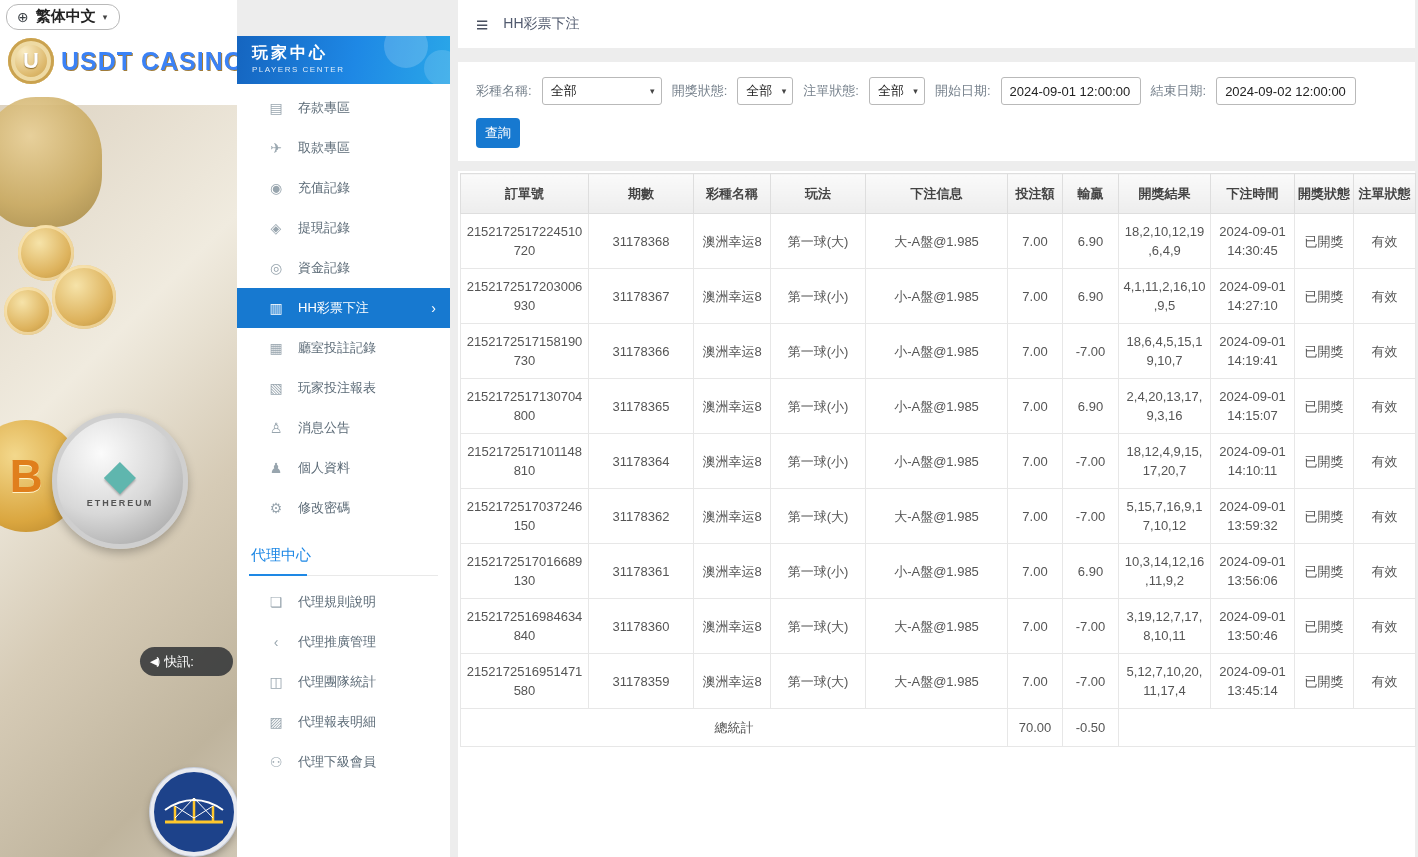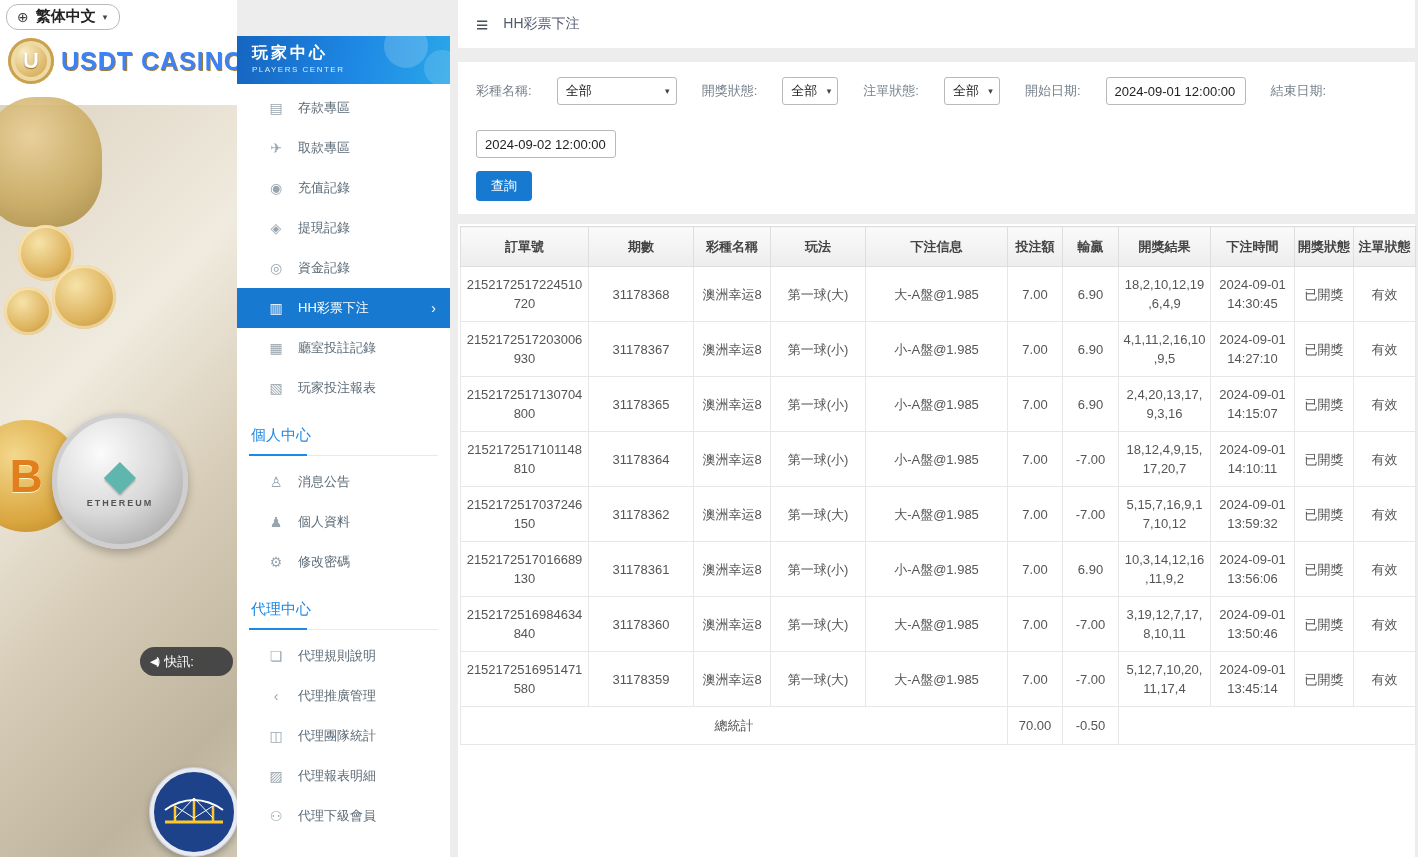--- a/index.html
+++ b/index.html
@@ -68,30 +68,30 @@
   .menu-item.active { background:#1779d0; color:#fff; }
   .menu-item.active .mi-icon { color:#fff; }
   .menu-item .chevron { margin-left:auto; margin-right:14px; font-size:14px; color:#fff; }
 
   
   .main { position:absolute; left:450px; top:0; right:0; height:100%; background:#ededed; }
   .topbar { margin:0 3px 0 8px; height:48px; background:#fff; display:flex; align-items:center; gap:15px; padding-left:18px; }
   .hamburger { font-size:21px; color:#495060; cursor:pointer; line-height:1; }
   .page-title { font-size:14px; color:#515a6e; }
   .filter-card { margin:14px 3px 0 8px; background:#fff; padding:15px 18px 13px 18px; }
-  .filter-row { display:flex; align-items:center; flex-wrap:wrap; gap:25px; }
+  .filter-row { display:flex; align-items:center; flex-wrap:wrap; gap:10px; }
   .f-label { color:#76818c; font-size:13px; }
   .f-select { display:inline-flex; align-items:center; justify-content:space-between; gap:8px;
     border:1px solid #b9b9b9; border-radius:3px; background:#fff; height:28px; padding:0 6px 0 8px;
     font-size:13px; color:#222; cursor:pointer; }
   .f-select.wide { width:120px; }
   .f-select.small { width:56px; }
   .f-select .caret { font-size:9px; color:#444; }
   .f-input { height:28px; width:140px; border:1px solid #b9b9b9; border-radius:3px; padding:0 8px; font-size:13px; color:#222; background:#fff; }
-  .query-btn { margin-top:13px; width:56px; height:30px; background:#1779d0; color:#fff; border:none; border-radius:4px; font-size:13px; cursor:pointer; }
+  .query-btn { margin-top:13px; width:44px; height:30px; background:#1779d0; color:#fff; border:none; border-radius:4px; font-size:13px; cursor:pointer; }
   .table-card { margin:10px 3px 0 8px; background:#fff; padding:2px; min-height:687px; }
   table { width:100%; border-collapse:collapse; table-layout:fixed; }
   th { background:linear-gradient(#fafafa,#ededed); border:1px solid #dedede; height:40px;
     font-size:13px; font-weight:bold; color:#444; padding:2px; }
   td { border:1px solid #e7e7e7; text-align:center; font-size:13px; color:#555; padding:8px 4px; line-height:19px; word-wrap:break-word; }
   td.break { word-break:break-all; }
   tr.summary td { padding:9px 4px; }
   col.c-order{width:128px} col.c-period{width:105px} col.c-lottery{width:77px} col.c-play{width:95px}
   col.c-info{width:142px} col.c-amount{width:55px} col.c-winloss{width:56px} col.c-result{width:92px}
   col.c-time{width:84px} col.c-drawst{width:59px} col.c-orderst{width:62px}
@@ -176,21 +176,20 @@
           <span class="chevron">›</span>
         </div>
         <div class="menu-item">
           <span class="mi-icon">▦</span>
           <span class="mi-label">廳室投註記錄</span>
         </div>
         <div class="menu-item">
           <span class="mi-icon">▧</span>
           <span class="mi-label">玩家投注報表</span>
         </div>
-        <div class="section-title">個人中心</div>
         <div class="menu-item">
           <span class="mi-icon">♙</span>
           <span class="mi-label">消息公告</span>
         </div>
         <div class="menu-item">
           <span class="mi-icon">♟</span>
           <span class="mi-label">個人資料</span>
         </div>
         <div class="menu-item">
           <span class="mi-icon">⚙</span>
@@ -302,20 +301,33 @@
               <td>第一球(小)</td>
               <td>小-A盤@1.985</td>
               <td>7.00</td>
               <td>6.90</td>
               <td>4,1,11,2,16,10,9,5</td>
               <td>2024-09-01 14:27:10</td>
               <td>已開獎</td>
               <td>有效</td>
             </tr>
             <tr>
+              <td class="break">2152172517158190730</td>
+              <td>31178366</td>
+              <td>澳洲幸运8</td>
+              <td>第一球(小)</td>
+              <td>小-A盤@1.985</td>
+              <td>7.00</td>
+              <td>-7.00</td>
+              <td>18,6,4,5,15,19,10,7</td>
+              <td>2024-09-01 14:19:41</td>
+              <td>已開獎</td>
+              <td>有效</td>
+            </tr>
+            <tr>
               <td class="break">2152172517130704800</td>
               <td>31178365</td>
               <td>澳洲幸运8</td>
               <td>第一球(小)</td>
               <td>小-A盤@1.985</td>
               <td>7.00</td>
               <td>6.90</td>
               <td>2,4,20,13,17,9,3,16</td>
               <td>2024-09-01 14:15:07</td>
               <td>已開獎</td>

